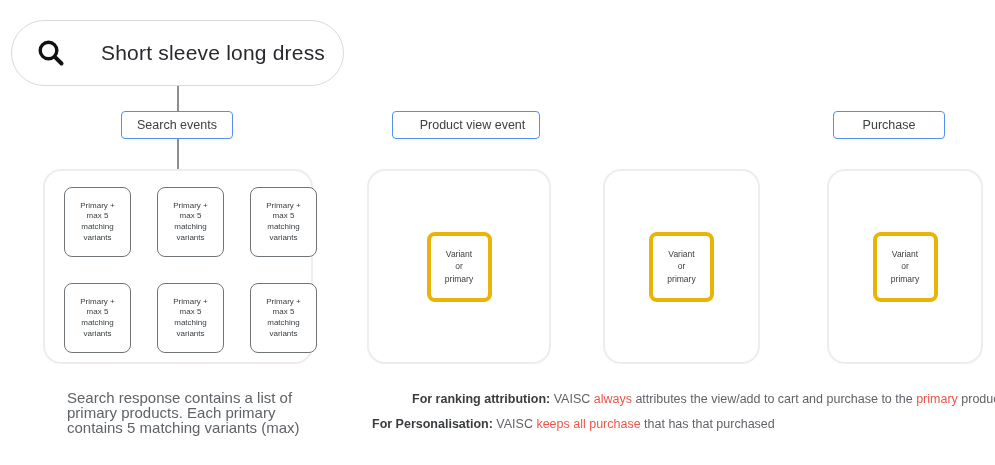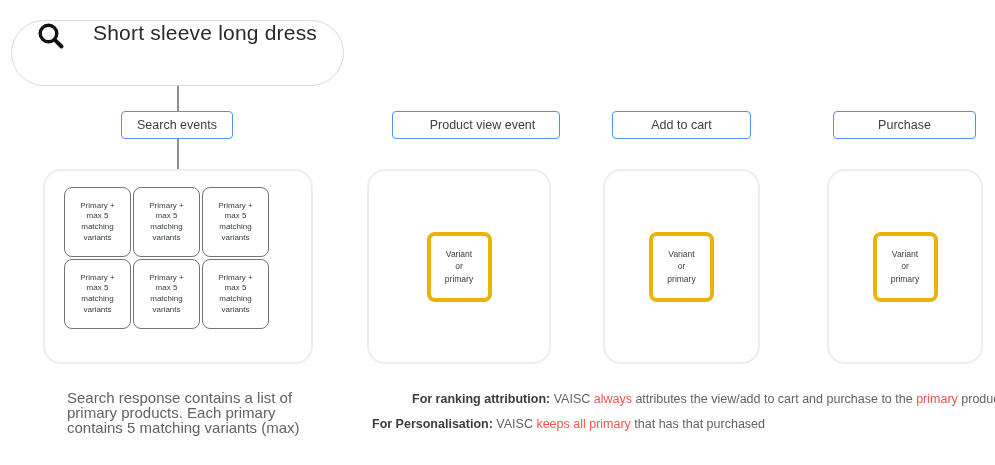--- a/index.html
+++ b/index.html
@@ -5,56 +5,56 @@
   html,body { margin:0; padding:0; background:#ffffff; }
   .canvas {
     position:relative; width:995px; height:465px; background:#ffffff;
     font-family:"Liberation Sans", sans-serif; overflow:hidden;
   }
 
   
   .search-pill {
     position:absolute; left:11px; top:20px; width:333px; height:66px;
     box-sizing:border-box; border:1.5px solid #d7d9dc; border-radius:34px;
-    background:#fff; display:flex; align-items:flex-start; padding-left:24px; gap:27px;
+    background:#fff; display:flex; align-items:center; padding-left:24px; gap:35px;
     z-index:2;
   }
   .query-text { font-size:21px; color:#27292c; letter-spacing:0.2px; }
 
   
   .connector {
     position:absolute; left:177px; top:86px; width:1.5px; height:84px;
     background:#8a8f94; z-index:1;
   }
 
   
   .event-label {
     position:absolute; top:111px; height:28px; box-sizing:border-box;
     background:#ffffff; border:1.5px solid #548ff2; border-radius:4px;
     display:flex; align-items:center; justify-content:center;
     font-size:12.5px; color:#3c4043; z-index:3;
   }
   .lbl-search   { left:121px; width:112px; }
-  .lbl-view     { left:392px; width:168px;padding-left:13px; }
+  .lbl-view     { left:392px; width:148px;padding-left:13px; }
   .lbl-cart     { left:612px; width:139px; }
-  .lbl-purchase { left:833px; width:143px;align-items:center; }
+  .lbl-purchase { left:833px; width:112px;align-items:center; }
 
   
   .bucket {
     position:absolute; top:169px; height:195px; box-sizing:border-box;
     border:2.5px solid #ededf0; border-radius:18px; background:#ffffff; z-index:2;
   }
   .bucket-search   { left:43px;  width:270px; padding:16px 0 0 19px; }
   .bucket-view     { left:367px; width:184px; }
   .bucket-cart     { left:603px; width:157px; }
   .bucket-purchase { left:827px; width:156px; }
   .center-bucket { display:flex; align-items:center; justify-content:center; }
 
   .mini-grid {
-    display:grid; grid-template-columns:repeat(3,67px); grid-auto-rows:70px; gap:2px;
+    display:grid; grid-template-columns:repeat(3,67px); grid-auto-rows:70px; gap:26px;
   }
   .mini-box {
     box-sizing:border-box; border:1px solid #6f7479; border-radius:8px;
     display:flex; align-items:center; justify-content:center; text-align:center;
     font-size:8px; line-height:1.32; color:#3c4043; white-space:pre-line; background:#fff;
   }
   .variant-box {
     width:65px; height:70px; box-sizing:border-box;
     border:4px solid #eab308; border-radius:8px; background:#fff;
     display:flex; align-items:center; justify-content:center; text-align:center;
@@ -89,23 +89,20 @@
       </svg>
     </span>
     <span class="query-text">Short sleeve long dress</span>
   </div>
 
   <div class="event-label lbl-search">
     <span>Search events</span>
   </div>
   <div class="event-label lbl-view">
     <span>Product view event</span>
-  </div>
-  <div class="event-label lbl-cart">
-    <span>Add to cart</span>
   </div>
   <div class="event-label lbl-purchase">
     <span>Purchase</span>
   </div>
 
   <div class="bucket bucket-search">
     <div class="mini-grid">
       <div class="mini-box">Primary +
 max 5
 matching
@@ -150,15 +147,15 @@
 or
 primary</div>
   </div>
 
   <div class="caption-left">Search response contains a list of
 primary products. Each primary
 contains 5 matching variants (max)</div>
 
   <div class="caption-line cap-1"><span class="b">For ranking attribution:</span><span> VAISC </span><span class="r">always</span><span> attributes the view/add to cart and purchase to the </span><span class="r">primary</span><span> product.</span></div>
 
-  <div class="caption-line cap-2"><span class="b">For Personalisation:</span><span> VAISC </span><span class="r">keeps all primary</span><span> that has that purchased</span></div>
+  <div class="caption-line cap-2"><span class="b">For Personalisation:</span><span> VAISC </span><span class="r">keeps all purchase</span><span> that has that purchased</span></div>
 
 </div>
 
 </body></html>

